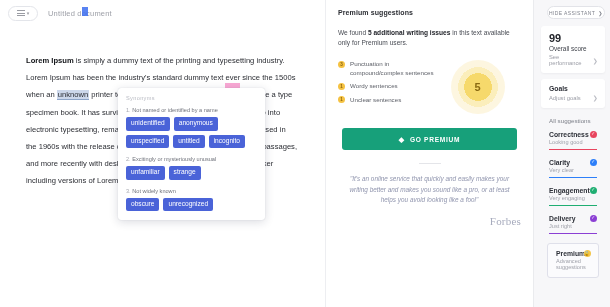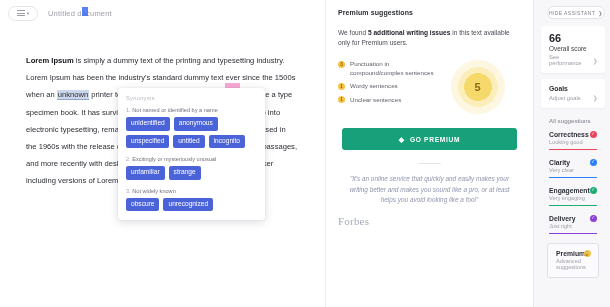--- a/index.html
+++ b/index.html
@@ -154,21 +154,21 @@
   .divider-sm {
     width: 22px; height: 1px; background: #e4e5e9;
     margin: 13px auto 10px auto;
   }
   .quote {
     font-size: 6.4px; font-style: italic; color: #8f94ad;
     text-align: center; line-height: 10.5px;
     padding: 0 6px;
   }
   .forbes {
-    margin-top: 9px; text-align: left;
+    margin-top: 9px; text-align: right;
     font-family: "Liberation Serif", serif;
     font-size: 11px; color: #a7abbd; letter-spacing: .2px;
   }
 
   
   .assistant {
     flex: 1;
     background: #f7f7f9;
     border-left: 1px solid #eaebee;
     padding: 6px 7px 0 7px;
@@ -335,21 +335,21 @@
   </section>
 
   <aside class="assistant">
 
     <button class="hide-assistant">
       <span>HIDE ASSISTANT</span>
       <span class="chev2">❯</span>
     </button>
 
     <div class="card">
-      <div class="score-num">66</div>
+      <div class="score-num">99</div>
       <div class="card-label">Overall score</div>
       <div class="card-sub">
         <span>See performance</span>
         <span class="arrow">❯</span>
       </div>
     </div>
 
     <div class="card">
       <div class="goals-title">Goals</div>
       <div class="card-sub">

